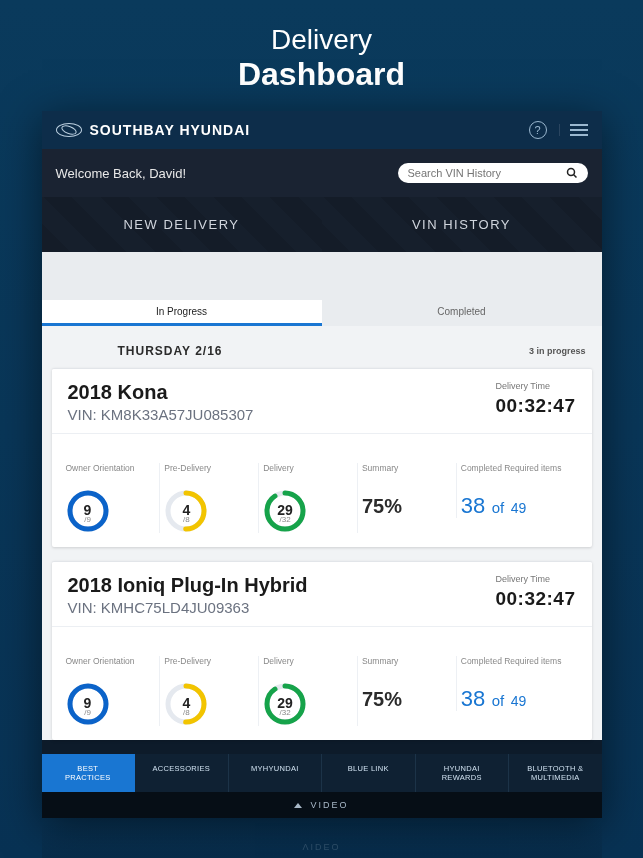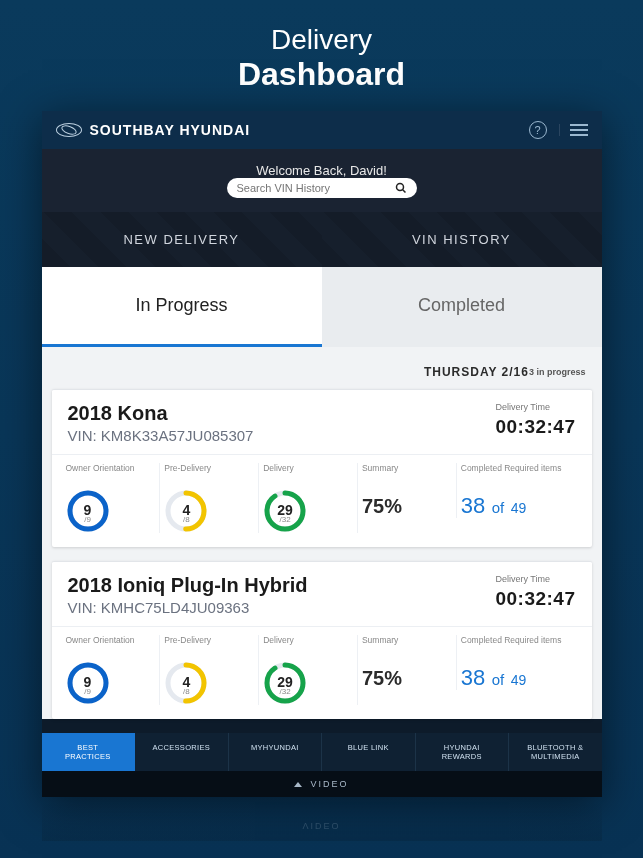--- a/index.html
+++ b/index.html
@@ -40,56 +40,56 @@
   .logo-oval::after { content:""; width:14px; height:6px; border:1px solid #bcd0e0; border-radius:50%; transform: rotate(20deg);}
   .top-actions { display:flex; align-items:center; gap:12px; }
   .help-circle {
     width:18px; height:18px; border:1.5px solid #9bb8d0; border-radius:50%;
     display:flex; align-items:center; justify-content:center; font-size:11px; color:#9bb8d0; cursor:pointer;
   }
   .hamburger { display:flex; flex-direction:column; gap:3px; cursor:pointer; padding-left:10px; border-left:1px solid #2a4560;}
   .hamburger span { width:18px; height:2px; background:#9bb8d0; }
   .welcome-row {
     display:flex; align-items:center; justify-content:space-between;
-    padding: 14px 14px; background:#1a2332; color:#e8e8e8; font-size:13px;flex-direction:column;
+    padding: 14px 14px; background:#1a2332; color:#e8e8e8; font-size:13px;
   }
   .search-pill {
     background:#fff; border-radius: 16px; width: 190px; height: 20px;
     display:flex; align-items:center; padding:0 10px; font-size:11px; color:#667; gap:6px;
   }
   .search-pill input { border:none; outline:none; flex:1; font-size:11px; color:#333; background:transparent;}
   .mag-icon { flex-shrink:0; }
   .main-tabs { display:flex; background:#7f1d1d; }
   .main-tab {
     flex:1; text-align:center; color:#d0d5dd; padding:20px 0; font-size:13px; letter-spacing:1.5px; cursor:pointer;
     background: repeating-linear-gradient(45deg, #141c28, #141c28 20px, #161f2c 20px, #161f2c 40px);
   }
   .sub-tabs { display:flex; background:#e9ecef; }
-  .sub-tab { flex:1; text-align:center; padding:28px 0; font-size:18px; cursor:pointer; color:#666; }
+  .sub-tab { flex:1; text-align:center; padding:6px 0; font-size:10px; cursor:pointer; color:#666;margin-top:48px; }
   .sub-tab.active { background:#fff; color:#222; border-bottom: 3px solid #1976d2; font-weight:500;}
   .content { background:#f1f3f5; padding:14px 10px 0; }
   .date-row { display:flex; align-items:center; padding: 4px 6px 10px; }
-  .date-row .dt { flex:1; text-align:right; font-weight:700; font-size:12px; letter-spacing:1px; color:#2b2b2b;}
+  .date-row .dt { flex:1; text-align:left; font-weight:700; font-size:12px; letter-spacing:1px; color:#2b2b2b;}
   .date-row .ct { font-size:9px; color:#555; font-weight:600;}
   .card {
     background:#fff; border-radius:2px; margin-bottom:14px; box-shadow:0 1px 3px rgba(0,0,0,.15);
     border-top: 1px solid #e2e5e9;
   }
   .card-head {
     display:flex; justify-content:space-between; padding:12px 16px 10px; border-bottom:1px solid #eceff3;
   }
   .veh h3 { font-size:20px; font-weight:700; color:#1a1a1a; }
   .veh .vin { font-size:15px; color:#6b7280; margin-top:2px;}
   .vin-lbl { color:#6b7280; }
   .dtime .lbl { font-size:9px; color:#777; margin-bottom:4px;}
   .dtime .val { font-size:19px; font-weight:700; color:#1a1a1a; letter-spacing:.5px;}
   .card-metrics {
     display:flex; padding:8px 10px 14px; align-items:flex-start;
   }
-  .metric { flex:1; padding:0 4px; border-right:1px solid #edf0f4; min-width:0;}
+  .metric { flex:1; padding:0 4px; border-right:1px solid #edf0f4; min-width:0;margin-top:21px;}
   .metric:last-child { border-right:none; flex:1.3;}
   .metric .mlbl { font-size:8.5px; color:#888; margin-bottom:6px; line-height:1.2; height:20px;}
   .gauge { position:relative; width:44px; height:44px; margin-top:2px;}
   .gauge svg { transform: rotate(-90deg); }
   .gauge .num { position:absolute; top:50%; left:50%; transform:translate(-50%,-56%); font-weight:700; font-size:14px; color:#222;}
   .gauge .den { position:absolute; top:60%; left:50%; transform:translate(-50%,0); font-size:8px; color:#888;}
   .summary-val { font-size:20px; font-weight:700; color:#2b2b2b; margin-top:12px;}
   .completed-val { margin-top:10px;}
   .completed-val .a { color:#1976d2; font-size:22px; font-weight:400;}
   .completed-val .sep { color:#1976d2; font-size:15px; margin:0 2px;}

